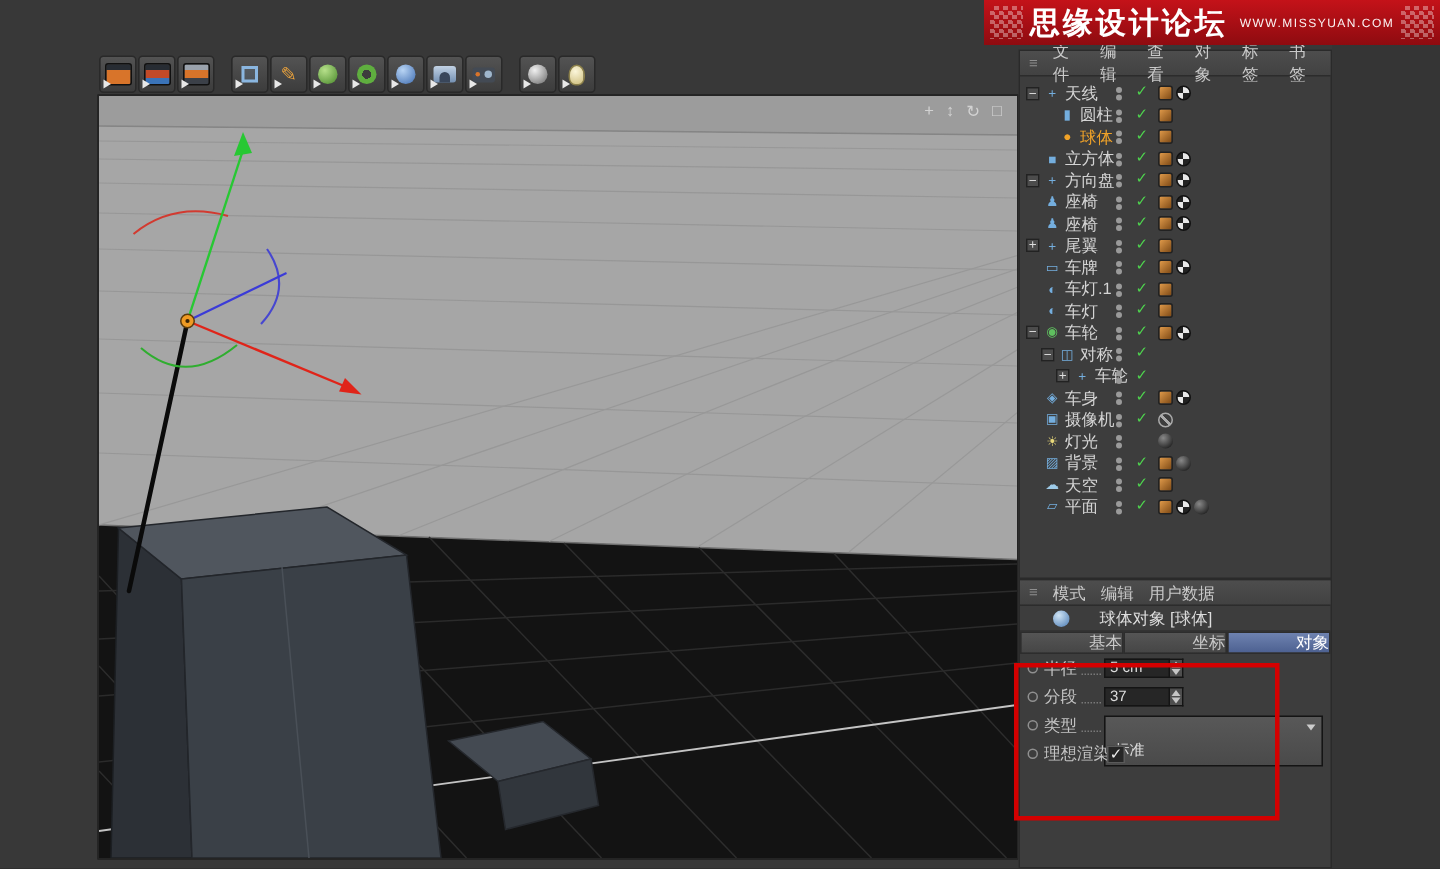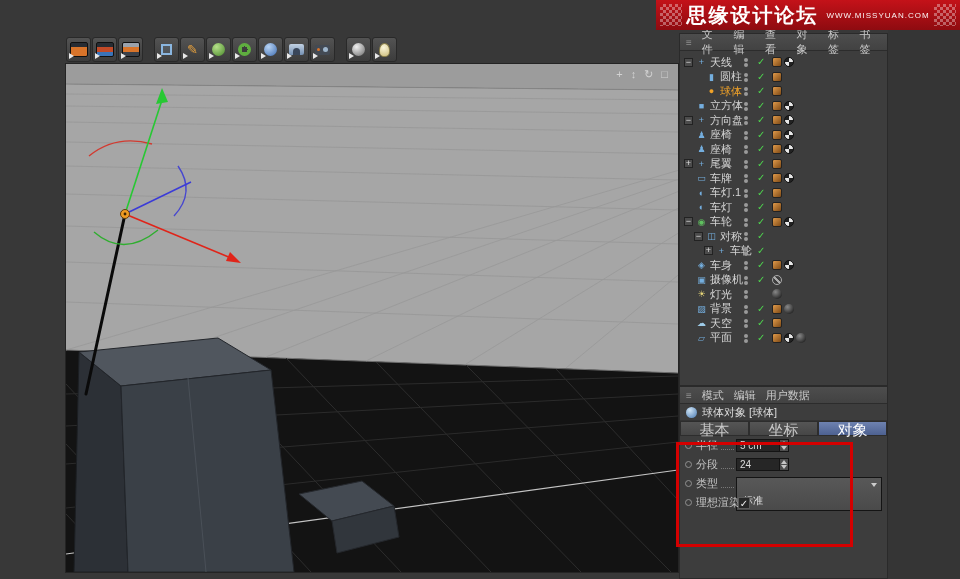--- a/index.html
+++ b/index.html
@@ -70,26 +70,26 @@
   .col-check{position:absolute;left:77px;top:0;color:#4ed44e;font-size:10px;line-height:14px;}
   .col-tags{position:absolute;left:92px;top:2px;display:flex;gap:2px;}
   .tag{width:10px;height:10px;display:block;border-radius:2px;box-sizing:border-box;}
   .tag-phong{background:linear-gradient(135deg,#e09a4a,#7e4a16);border:1px solid #222;}
   .tag-checker{border-radius:50%;border:1px solid #111;
     background:conic-gradient(#e8e8e8 0 25%,#222 0 50%,#e8e8e8 0 75%,#222 0);}
   .tag-protect{border-radius:50%;border:1px solid #aaa;
     background:linear-gradient(45deg,transparent 42%,#aaa 42% 58%,transparent 58%);}
   .tag-compositing{border-radius:50%;background:radial-gradient(circle at 35% 30%,#888,#0a0a0a);}
   
-  .attr-title{height:16px;display:flex;align-items:center;gap:5px;padding:0 6px;font-size:11px;color:#ddd;
+  .attr-title{height:16px;display:flex;align-items:center;gap:20px;padding:0 22px;font-size:11px;color:#ddd;
     border-bottom:1px solid #333;}
   .sphere-ic{width:11px;height:11px;border-radius:50%;flex:none;
     background:radial-gradient(circle at 35% 30%,#cfe4f5,#4a7ab2);}
   .tabs{display:flex;}
-  .tab{width:69px;height:15px;line-height:15px;text-align:center;font-size:15px;color:#c9c9c9;
+  .tab{width:69px;height:15px;line-height:15px;text-align:right;font-size:11px;color:#c9c9c9;
     background:linear-gradient(#555,#464646);border:1px solid #2d2d2d;box-sizing:border-box;}
   .tab.active{background:linear-gradient(#6e82b0,#4d6191);color:#fff;}
   .attr-section{height:15px;line-height:15px;background:#464646;border-top:1px solid #515151;border-bottom:1px solid #333;
     font-size:11px;font-weight:bold;color:#d8d8d8;padding-left:8px;margin-top:6px;}
   .prow{display:flex;align-items:center;height:19px;padding-left:5px;font-size:11px;color:#c4c4c4;position:relative;}
   .keyc{width:7px;height:7px;border:1px solid #909090;border-radius:50%;box-sizing:border-box;margin-right:4px;flex:none;}
   .plabel{white-space:nowrap;}
   .leader{width:13px;height:1px;border-bottom:1px dotted #787878;margin:6px 2px 0 3px;}
   .pctrl{position:absolute;left:56px;top:3px;display:flex;}
   .numfield{width:44px;height:13px;background:#262626;border:1px solid #141414;color:#dcdcdc;
@@ -585,21 +585,21 @@
           <i class="arr-up"></i>
           <i class="arr-down"></i>
         </span>
     </span>
   </div>
   <div class="prow">
     <span class="keyc"></span>
     <span class="plabel">分段</span>
     <span class="leader"></span>
     <span class="pctrl">
-      <span class="numfield">24</span>
+      <span class="numfield">37</span>
       <span class="stepper">
           <i class="arr-up"></i>
           <i class="arr-down"></i>
         </span>
     </span>
   </div>
   <div class="prow">
     <span class="keyc"></span>
     <span class="plabel">类型</span>
     <span class="leader"></span>

